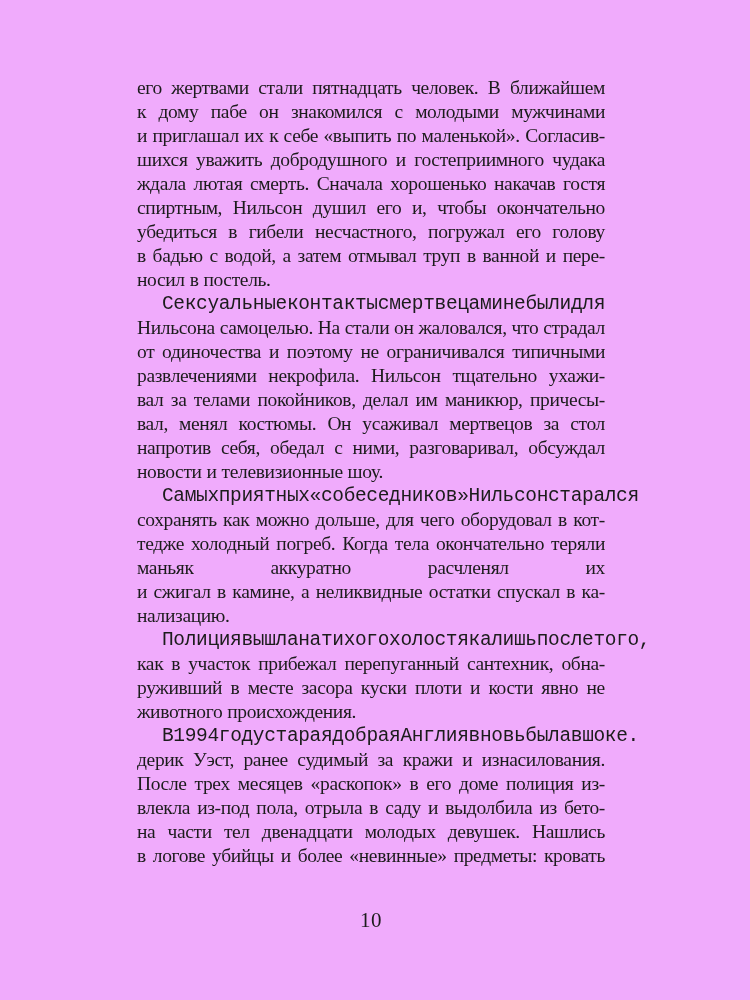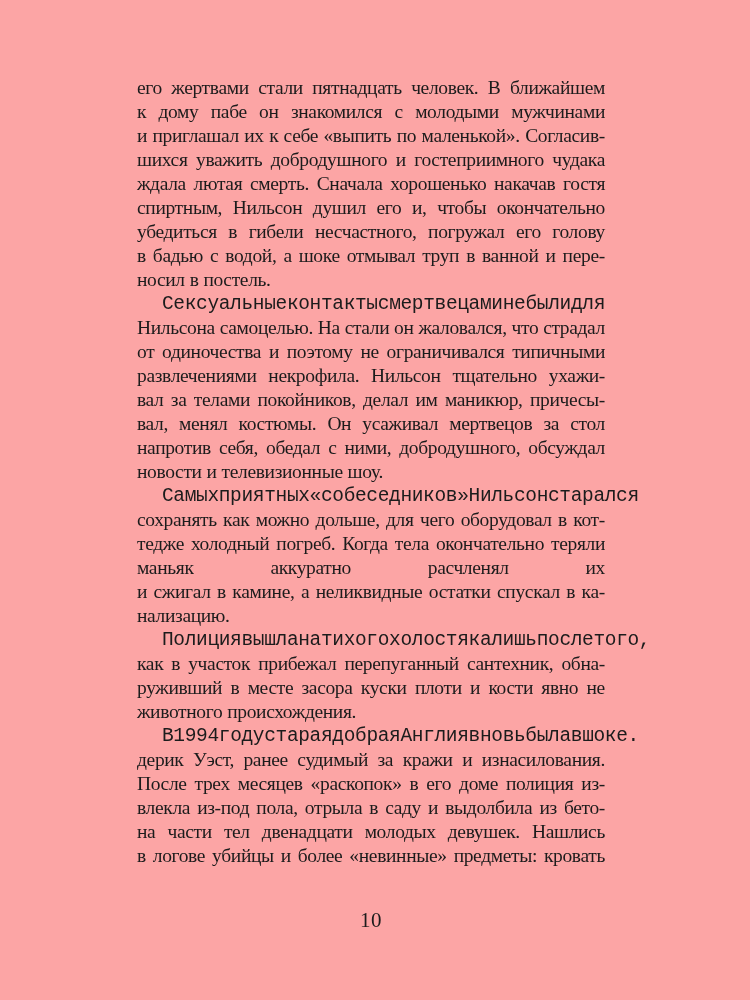--- a/index.html
+++ b/index.html
@@ -7,21 +7,21 @@
     padding: 0;
     width: 750px;
     height: 1000px;
     background: #ffffff;
     overflow: hidden;
   }
   .page {
     position: relative;
     width: 750px;
     height: 1000px;
-    background: #fca5a5;
+    background: #f0abfc;
     font-family: "Liberation Serif", "DejaVu Serif", serif;
     color: #1c1c1c;
   }
   .text-block {
     position: absolute;
     top: 76px;
     left: 137px;
     width: 468px;
     font-size: 19.5px;
     line-height: 24px;
@@ -60,29 +60,29 @@
 
 <div class="page">
   <div class="text-block">
       <div class="line"><span>его</span><span>жертвами</span><span>стали</span><span>пятнадцать</span><span>человек.</span><span>В</span><span>ближайшем</span></div>
       <div class="line"><span>к</span><span>дому</span><span>пабе</span><span>он</span><span>знакомился</span><span>с</span><span>молодыми</span><span>мужчинами</span></div>
       <div class="line"><span>и</span><span>приглашал</span><span>их</span><span>к</span><span>себе</span><span>«выпить</span><span>по</span><span>маленькой».</span><span>Согласив-</span></div>
       <div class="line"><span>шихся</span><span>уважить</span><span>добродушного</span><span>и</span><span>гостеприимного</span><span>чудака</span></div>
       <div class="line"><span>ждала</span><span>лютая</span><span>смерть.</span><span>Сначала</span><span>хорошенько</span><span>накачав</span><span>гостя</span></div>
       <div class="line"><span>спиртным,</span><span>Нильсон</span><span>душил</span><span>его</span><span>и,</span><span>чтобы</span><span>окончательно</span></div>
       <div class="line"><span>убедиться</span><span>в</span><span>гибели</span><span>несчастного,</span><span>погружал</span><span>его</span><span>голову</span></div>
-      <div class="line"><span>в</span><span>бадью</span><span>с</span><span>водой,</span><span>а</span><span>шоке</span><span>отмывал</span><span>труп</span><span>в</span><span>ванной</span><span>и</span><span>пере-</span></div>
+      <div class="line"><span>в</span><span>бадью</span><span>с</span><span>водой,</span><span>а</span><span>затем</span><span>отмывал</span><span>труп</span><span>в</span><span>ванной</span><span>и</span><span>пере-</span></div>
       <div class="line line-ragged"><span>носил</span><span>в</span><span>постель.</span></div>
       <div class="line line-indent"><span>Сексуальные</span><span>контакты</span><span>с</span><span>мертвецами</span><span>не</span><span>были</span><span>для</span></div>
       <div class="line"><span>Нильсона</span><span>самоцелью.</span><span>На</span><span>стали</span><span>он</span><span>жаловался,</span><span>что</span><span>страдал</span></div>
       <div class="line"><span>от</span><span>одиночества</span><span>и</span><span>поэтому</span><span>не</span><span>ограничивался</span><span>типичными</span></div>
       <div class="line"><span>развлечениями</span><span>некрофила.</span><span>Нильсон</span><span>тщательно</span><span>ухажи-</span></div>
       <div class="line"><span>вал</span><span>за</span><span>телами</span><span>покойников,</span><span>делал</span><span>им</span><span>маникюр,</span><span>причесы-</span></div>
       <div class="line"><span>вал,</span><span>менял</span><span>костюмы.</span><span>Он</span><span>усаживал</span><span>мертвецов</span><span>за</span><span>стол</span></div>
-      <div class="line"><span>напротив</span><span>себя,</span><span>обедал</span><span>с</span><span>ними,</span><span>добродушного,</span><span>обсуждал</span></div>
+      <div class="line"><span>напротив</span><span>себя,</span><span>обедал</span><span>с</span><span>ними,</span><span>разговаривал,</span><span>обсуждал</span></div>
       <div class="line line-ragged"><span>новости</span><span>и</span><span>телевизионные</span><span>шоу.</span></div>
       <div class="line line-indent"><span>Самых</span><span>приятных</span><span>«собеседников»</span><span>Нильсон</span><span>старался</span></div>
       <div class="line"><span>сохранять</span><span>как</span><span>можно</span><span>дольше,</span><span>для</span><span>чего</span><span>оборудовал</span><span>в</span><span>кот-</span></div>
       <div class="line"><span>тедже</span><span>холодный</span><span>погреб.</span><span>Когда</span><span>тела</span><span>окончательно</span><span>теряли</span></div>
       <div class="line"><span>маньяк</span><span>аккуратно</span><span>расчленял</span><span>их</span></div>
       <div class="line"><span>и</span><span>сжигал</span><span>в</span><span>камине,</span><span>а</span><span>неликвидные</span><span>остатки</span><span>спускал</span><span>в</span><span>ка-</span></div>
       <div class="line line-ragged"><span>нализацию.</span></div>
       <div class="line line-indent"><span>Полиция</span><span>вышла</span><span>на</span><span>тихого</span><span>холостяка</span><span>лишь</span><span>после</span><span>того,</span></div>
       <div class="line"><span>как</span><span>в</span><span>участок</span><span>прибежал</span><span>перепуганный</span><span>сантехник,</span><span>обна-</span></div>
       <div class="line"><span>руживший</span><span>в</span><span>месте</span><span>засора</span><span>куски</span><span>плоти</span><span>и</span><span>кости</span><span>явно</span><span>не</span></div>

